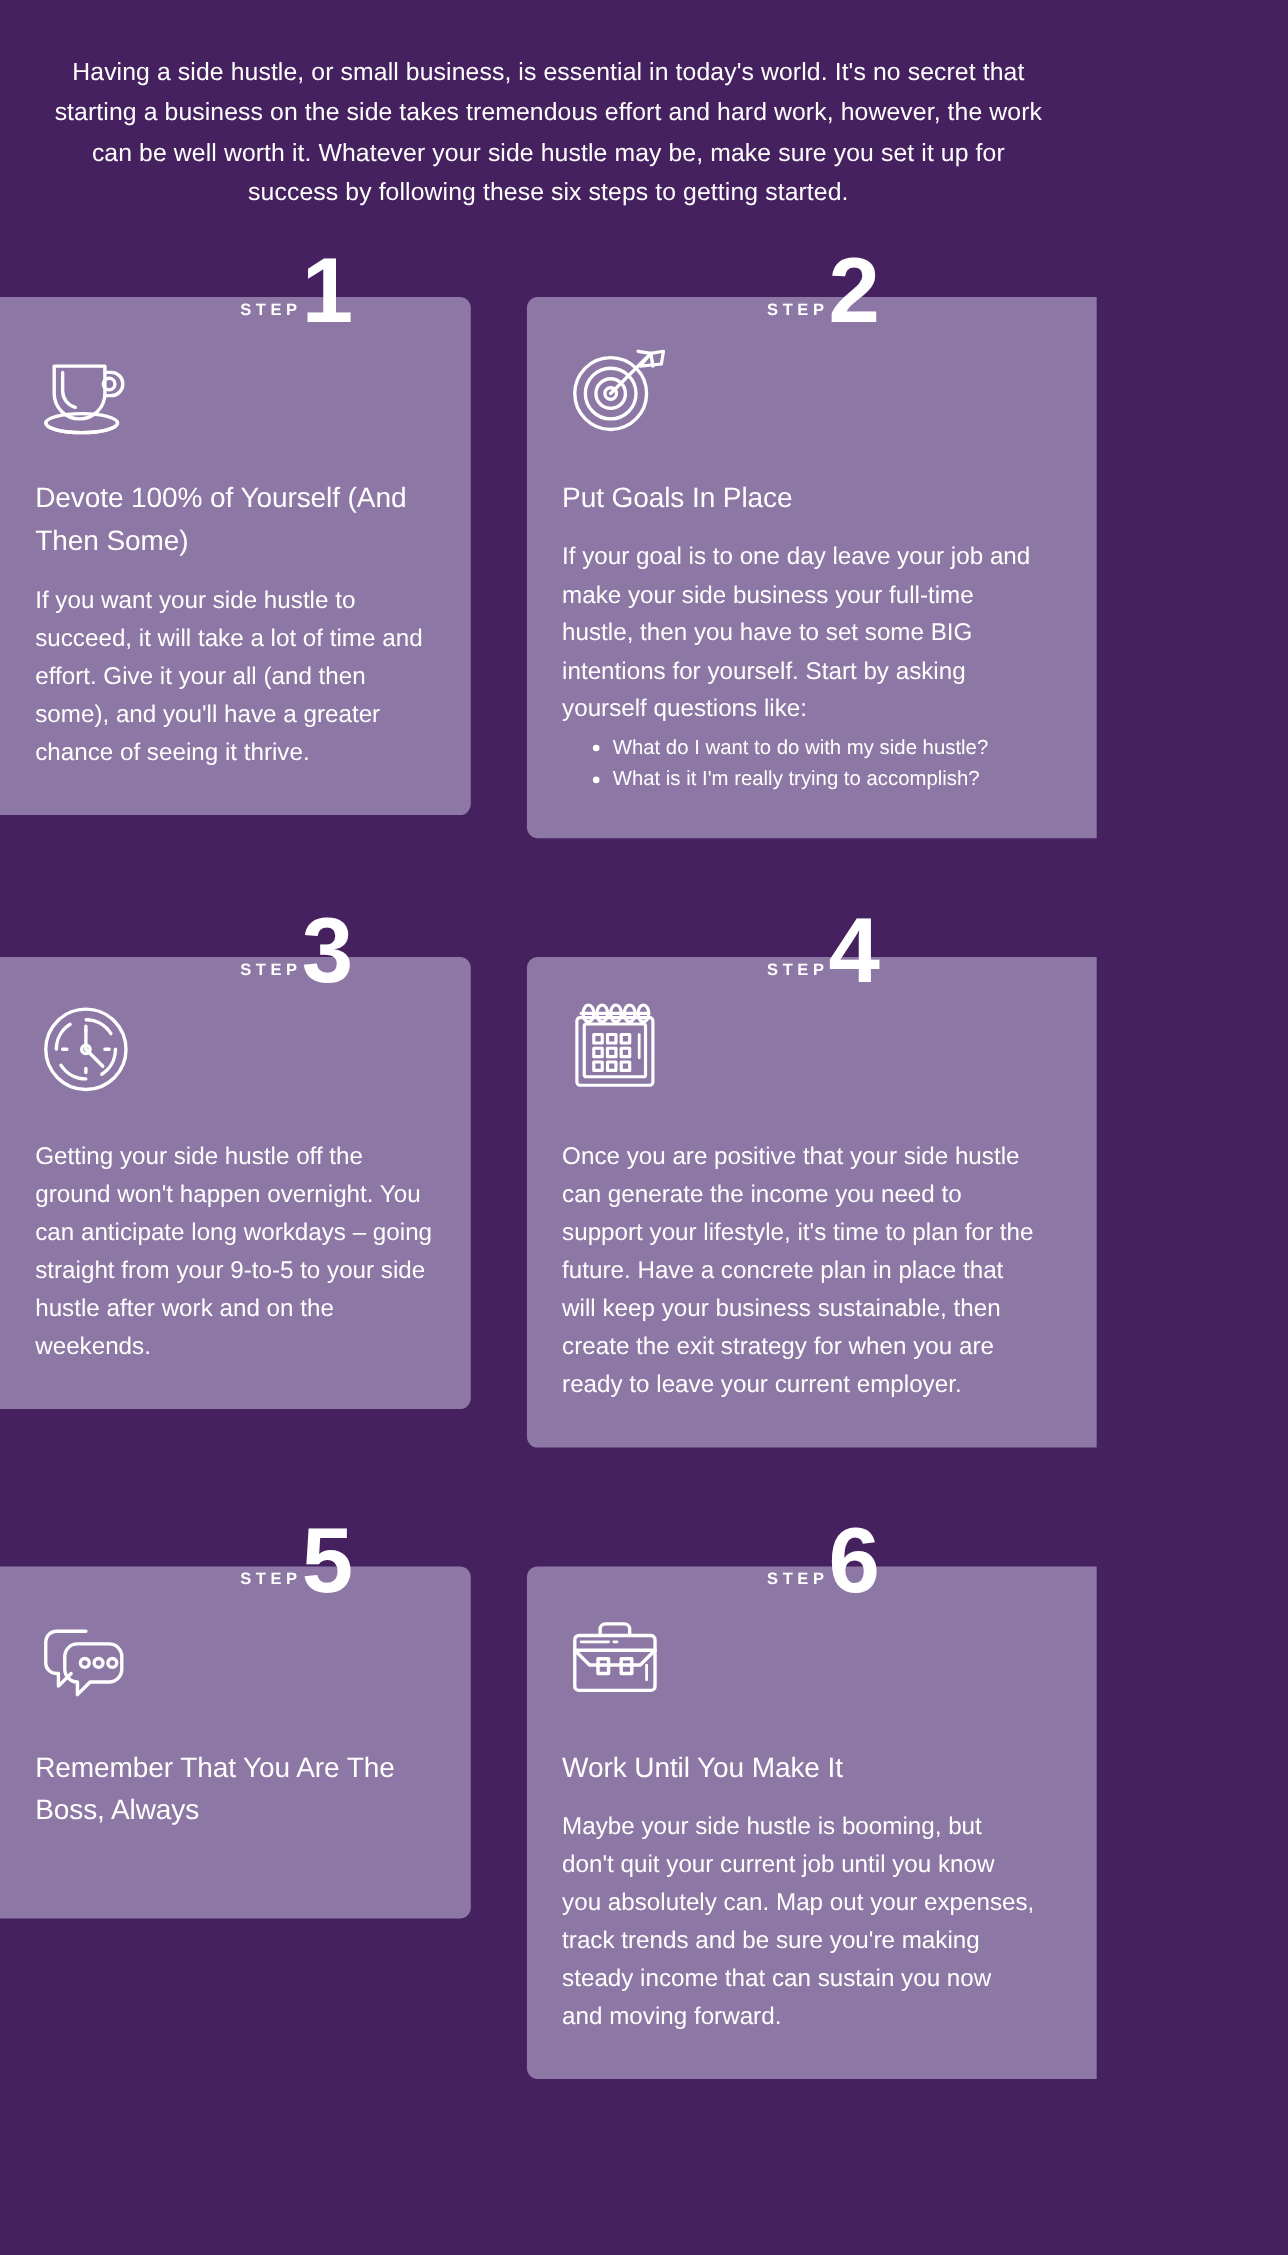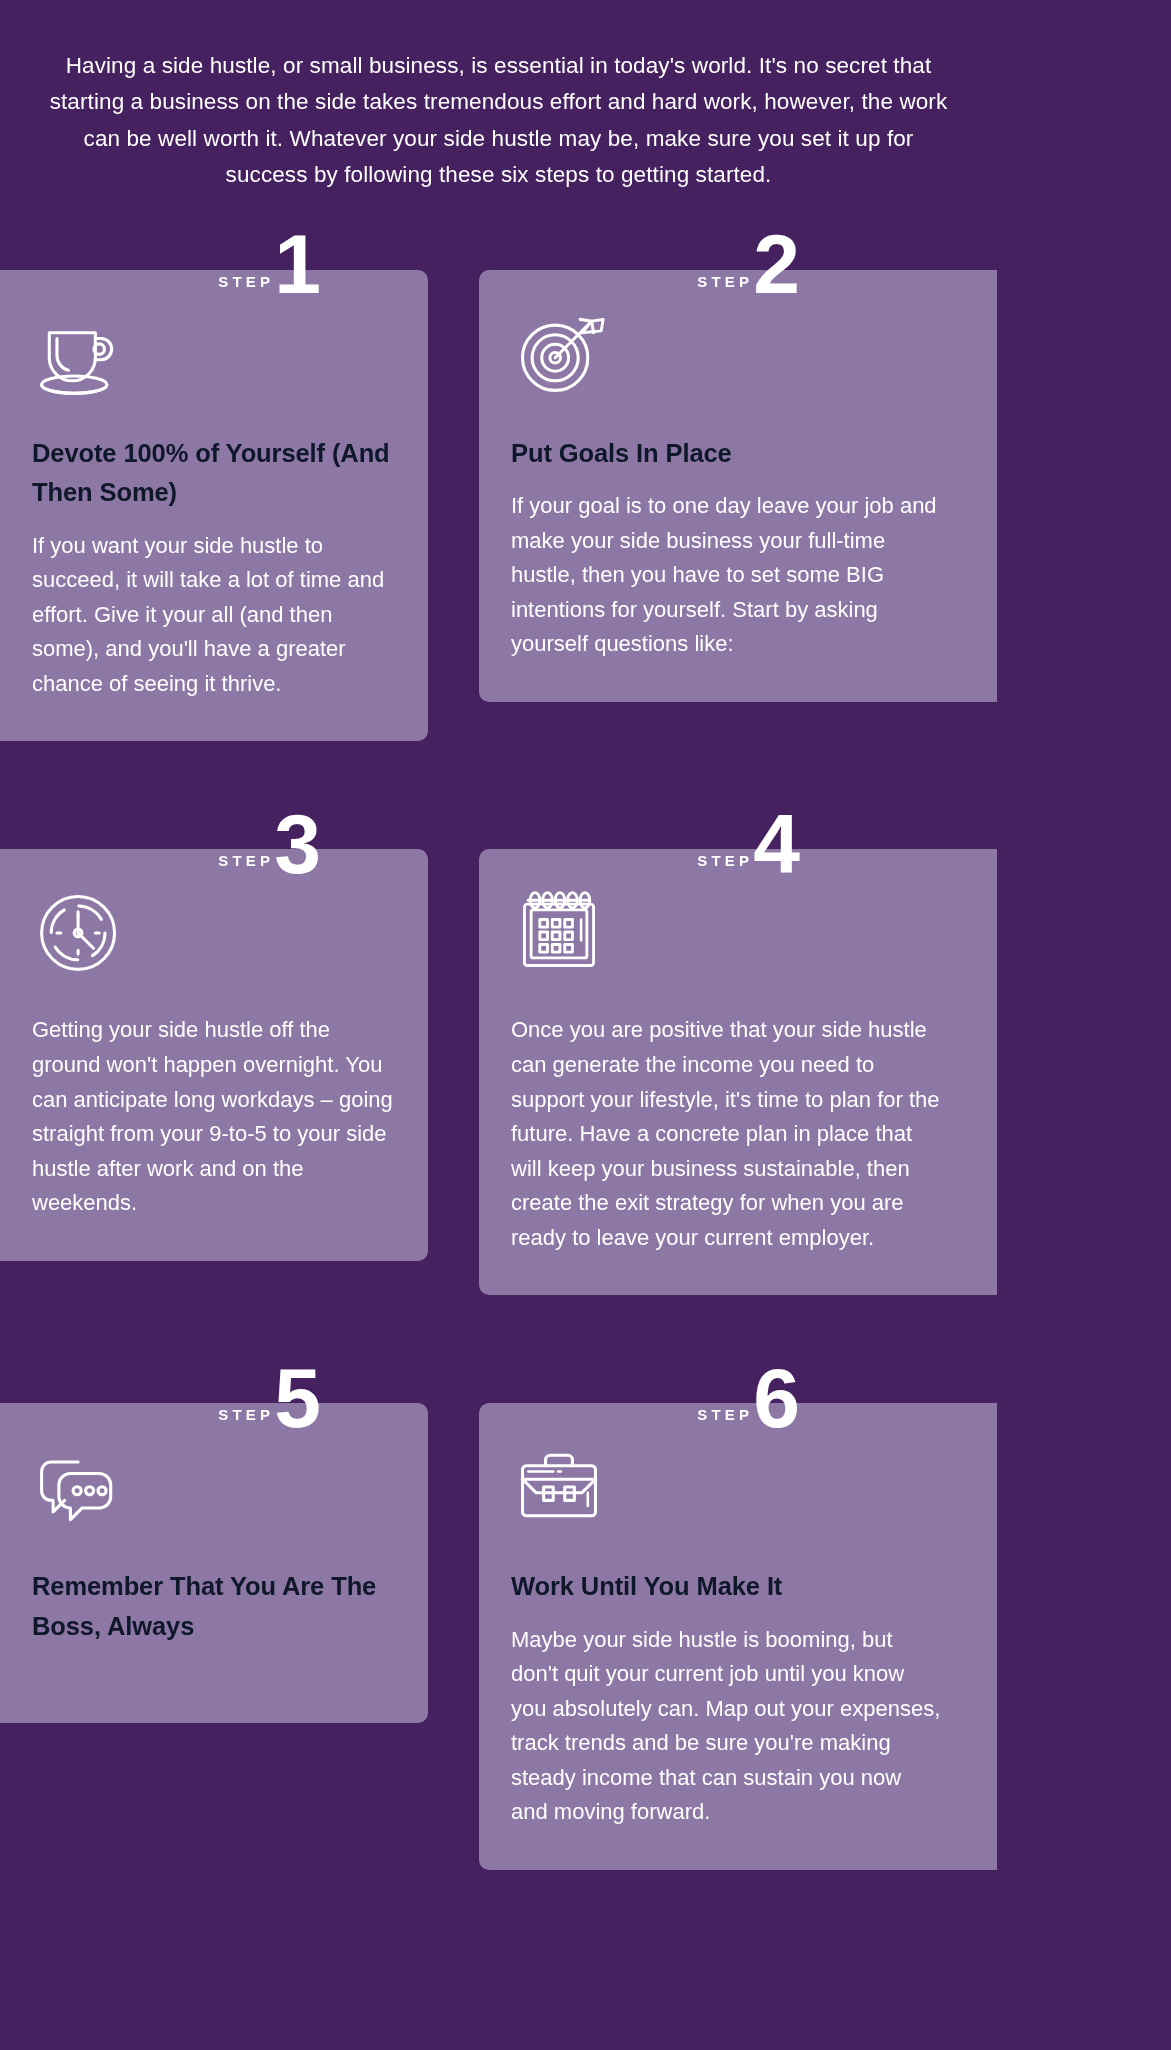--- a/index.html
+++ b/index.html
@@ -104,23 +104,23 @@
   .card-icon {
     width: 96px;
     height: 96px;
     margin-bottom: 34px;
     display: block;
   }
   .card-icon svg { width: 100%; height: 100%; display: block; }
 
   .card-title {
     font-size: 25.5px;
-    font-weight: 700;
+    font-weight: 400;
     line-height: 1.55;
-    color: #0f172a;
+    color: #ffffff;
     margin-bottom: 16px;
     letter-spacing: -0.1px;
   }
 
   .card-body {
     font-size: 22px;
     line-height: 1.57;
     color: #ffffff;
   }
 
@@ -179,20 +179,24 @@
               <circle cx="46" cy="56" r="24"></circle>
               <circle cx="46" cy="56" r="14"></circle>
               <circle cx="46" cy="56" r="5.5"></circle>
               <path d="M46 56 L84 18"></path>
               <path d="M72 16 l12 2 l2 12"></path>
               <path d="M74 30 l10 -12 l12 -2 l-2 12 z" stroke-width="3"></path>
             </svg>
           </span>
           <h2 class="card-title">Put Goals In Place</h2>
           <p class="card-body">If your goal is to one day leave your job and make your side business your full-time hustle, then you have to set some BIG intentions for yourself. Start by asking yourself questions like:</p>
+          <ul class="card-bullets">
+            <li>What do I want to do with my side hustle?</li>
+            <li>What is it I'm really trying to accomplish?</li>
+          </ul>
         </div>
       </div>
     </div>
 
     <div class="step-row">
 
       <div class="step-cell left">
         <div class="step-header">
           <span class="step-word">STEP</span>
           <span class="step-number">3</span>

